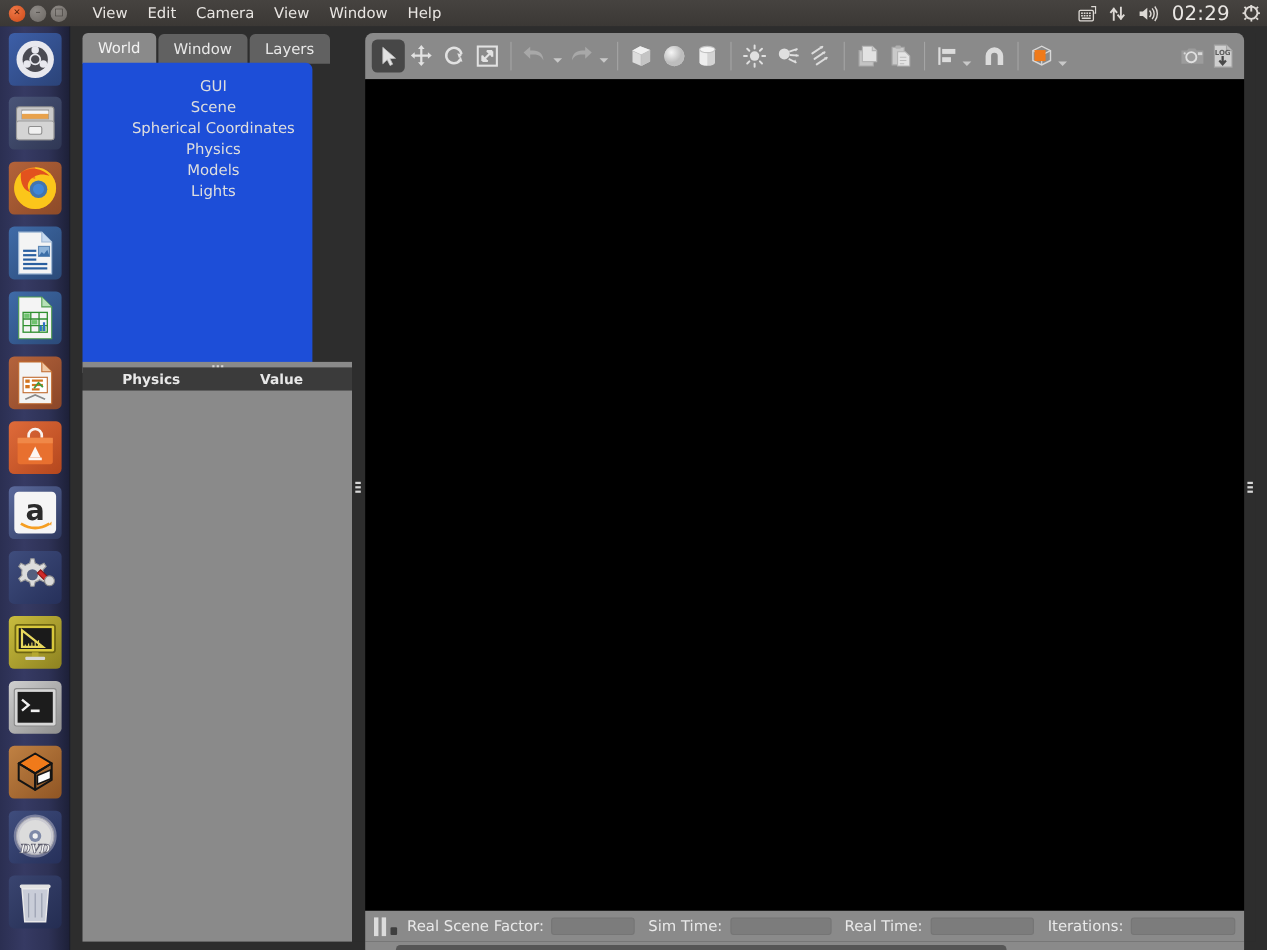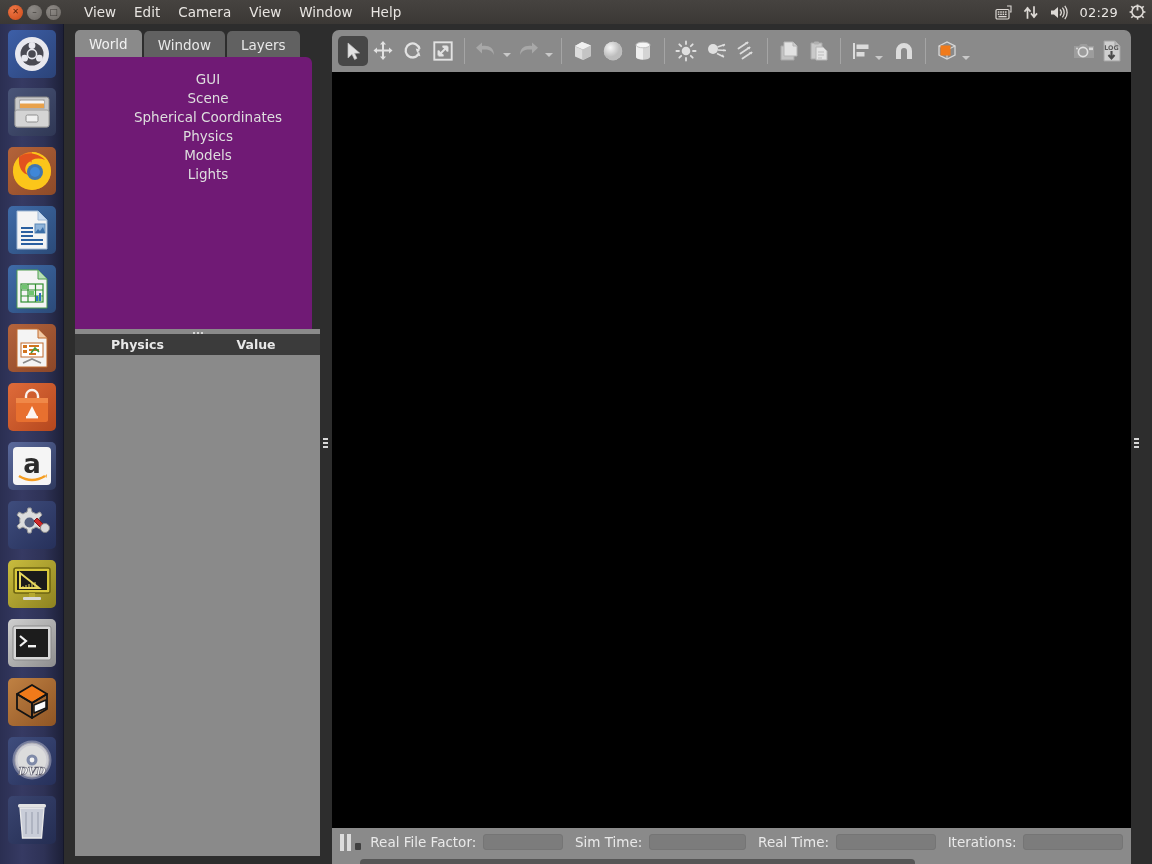--- a/index.html
+++ b/index.html
@@ -25,21 +25,21 @@
   .wb .g { position: absolute; left: 0; top: 0; right: 0; bottom: 0;
            display: flex; align-items: center; justify-content: center;
            font-size: 9px; color: #3c3936; line-height: 1; }
   .wb.close .g { color: #53200a; font-size: 8px; }
   #menubar { display: flex; align-items: center; gap: 0; margin-left: 8px; }
   .menu-item { padding: 2px 9px; color: #e8e5e2; font-size: 13.5px; cursor: default; }
 
   #tray { position: absolute; right: 6px; top: 0; height: 24px;
           display: flex; align-items: center; gap: 11px; color: #ddd9d5; }
   #tray .ti { display: flex; align-items: center; justify-content: center; height: 24px; }
-  #clock { color: #e9e6e3; font-size: 13px; letter-spacing: .2px; }
+  #clock { color: #e9e6e3; font-size: 18px; letter-spacing: .2px; }
 
   
   #launcher {
     position: absolute; left: 0; top: 24px; width: 64px; height: 840px;
     background: linear-gradient(90deg, #2b2f52 0%, #363a63 35%, #2e3256 70%, #1d2038 100%);
     border-right: 1px solid #15172a;
   }
   .launch-icon {
     position: relative; width: 48px; height: 48px; margin: 5px auto 6px auto;
     border-radius: 5px; display: flex; align-items: center; justify-content: center;
@@ -58,22 +58,22 @@
   
   #left-dock { position: absolute; left: 11px; top: 6px; width: 245px; height: 826px; text-align: center; }
   #tabbar { position: absolute; left: 0; top: 0; height: 28px; display: flex; align-items: flex-end; gap: 2px; }
   .tab {
     height: 27px; padding: 0 14px; display: flex; align-items: center;
     background: #616161; color: #e8e8e8; font-size: 13.5px;
     border-radius: 5px 5px 0 0;
   }
   .tab.active { background: #8a8a8a; color: #f2f2f2; height: 28px; }
   #tree-panel {
-    position: absolute; left: 0; top: 27px; width: 237px; height: 272px;
-    background: #701a75; border-radius: 0 6px 0 0;
+    position: absolute; left: 0; top: 27px; width: 209px; height: 272px;
+    background: #1d4ed8; border-radius: 0 6px 0 0;
     padding: 13px 0 0 29px;
   }
   .tree-item { color: #dedede; font-size: 13.5px; line-height: 19px; }
   #splitter-h { position: absolute; left: 0; top: 299px; width: 245px; height: 10px; background: #8a8a8a;
                 display: flex; align-items: center; justify-content: center; }
   #splitter-h .dots { display: flex; gap: 2px; }
   #splitter-h .dots i { width: 2px; height: 5px; background: #d6d6d6; display: block; }
   #prop-header {
     position: absolute; left: 0; top: 304px; width: 245px; height: 21px;
     background: #3b3b3b; color: #e8e8e8; font-size: 12.5px; font-weight: bold;
@@ -630,21 +630,21 @@
 
       <div id="viewport"></div>
 
       <div id="statusbar">
         <div id="pause-btn">
           <span class="bar"></span>
           <span class="bar"></span>
         </div>
         <div id="step-btn"></div>
 
-        <span class="sb-label">Real File Factor:</span>
+        <span class="sb-label">Real Scene Factor:</span>
         <span class="sb-field" style="width:88px"></span>
 
         <span class="sb-label">Sim Time:</span>
         <span class="sb-field" style="width:107px"></span>
 
         <span class="sb-label">Real Time:</span>
         <span class="sb-field" style="width:110px"></span>
 
         <span class="sb-label">Iterations:</span>
         <span class="sb-field" style="width:110px;margin-right:0"></span>

